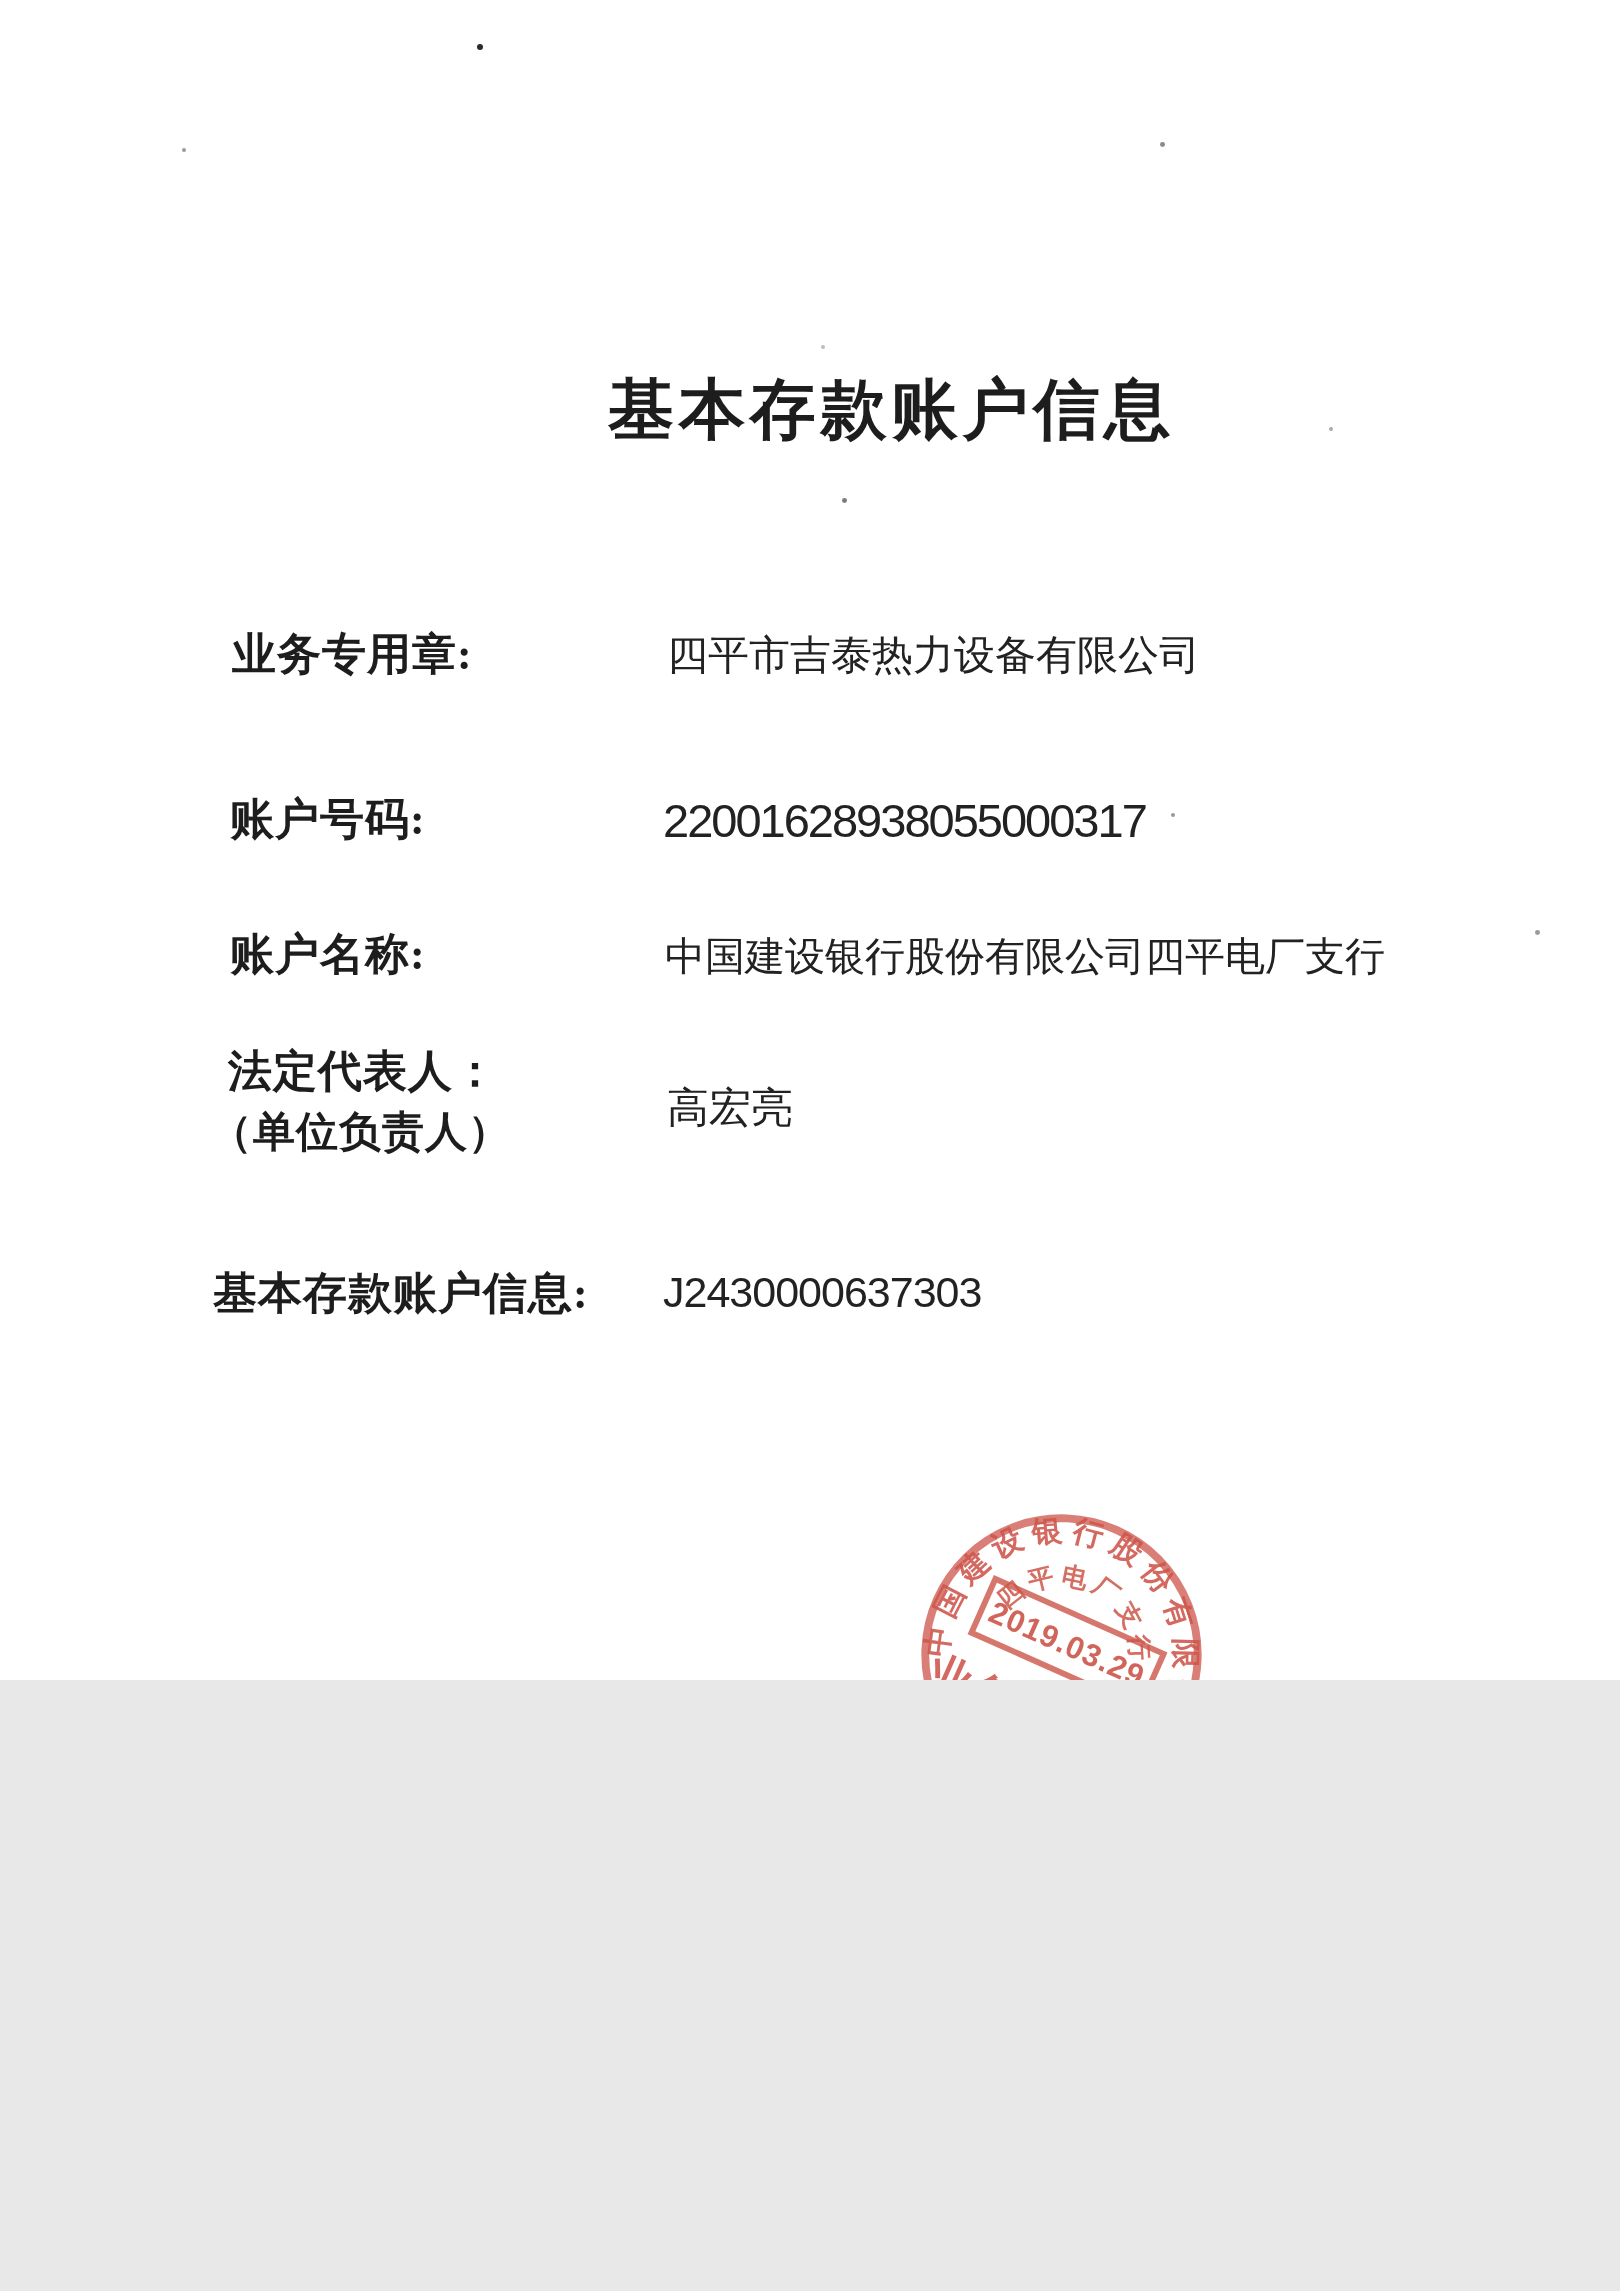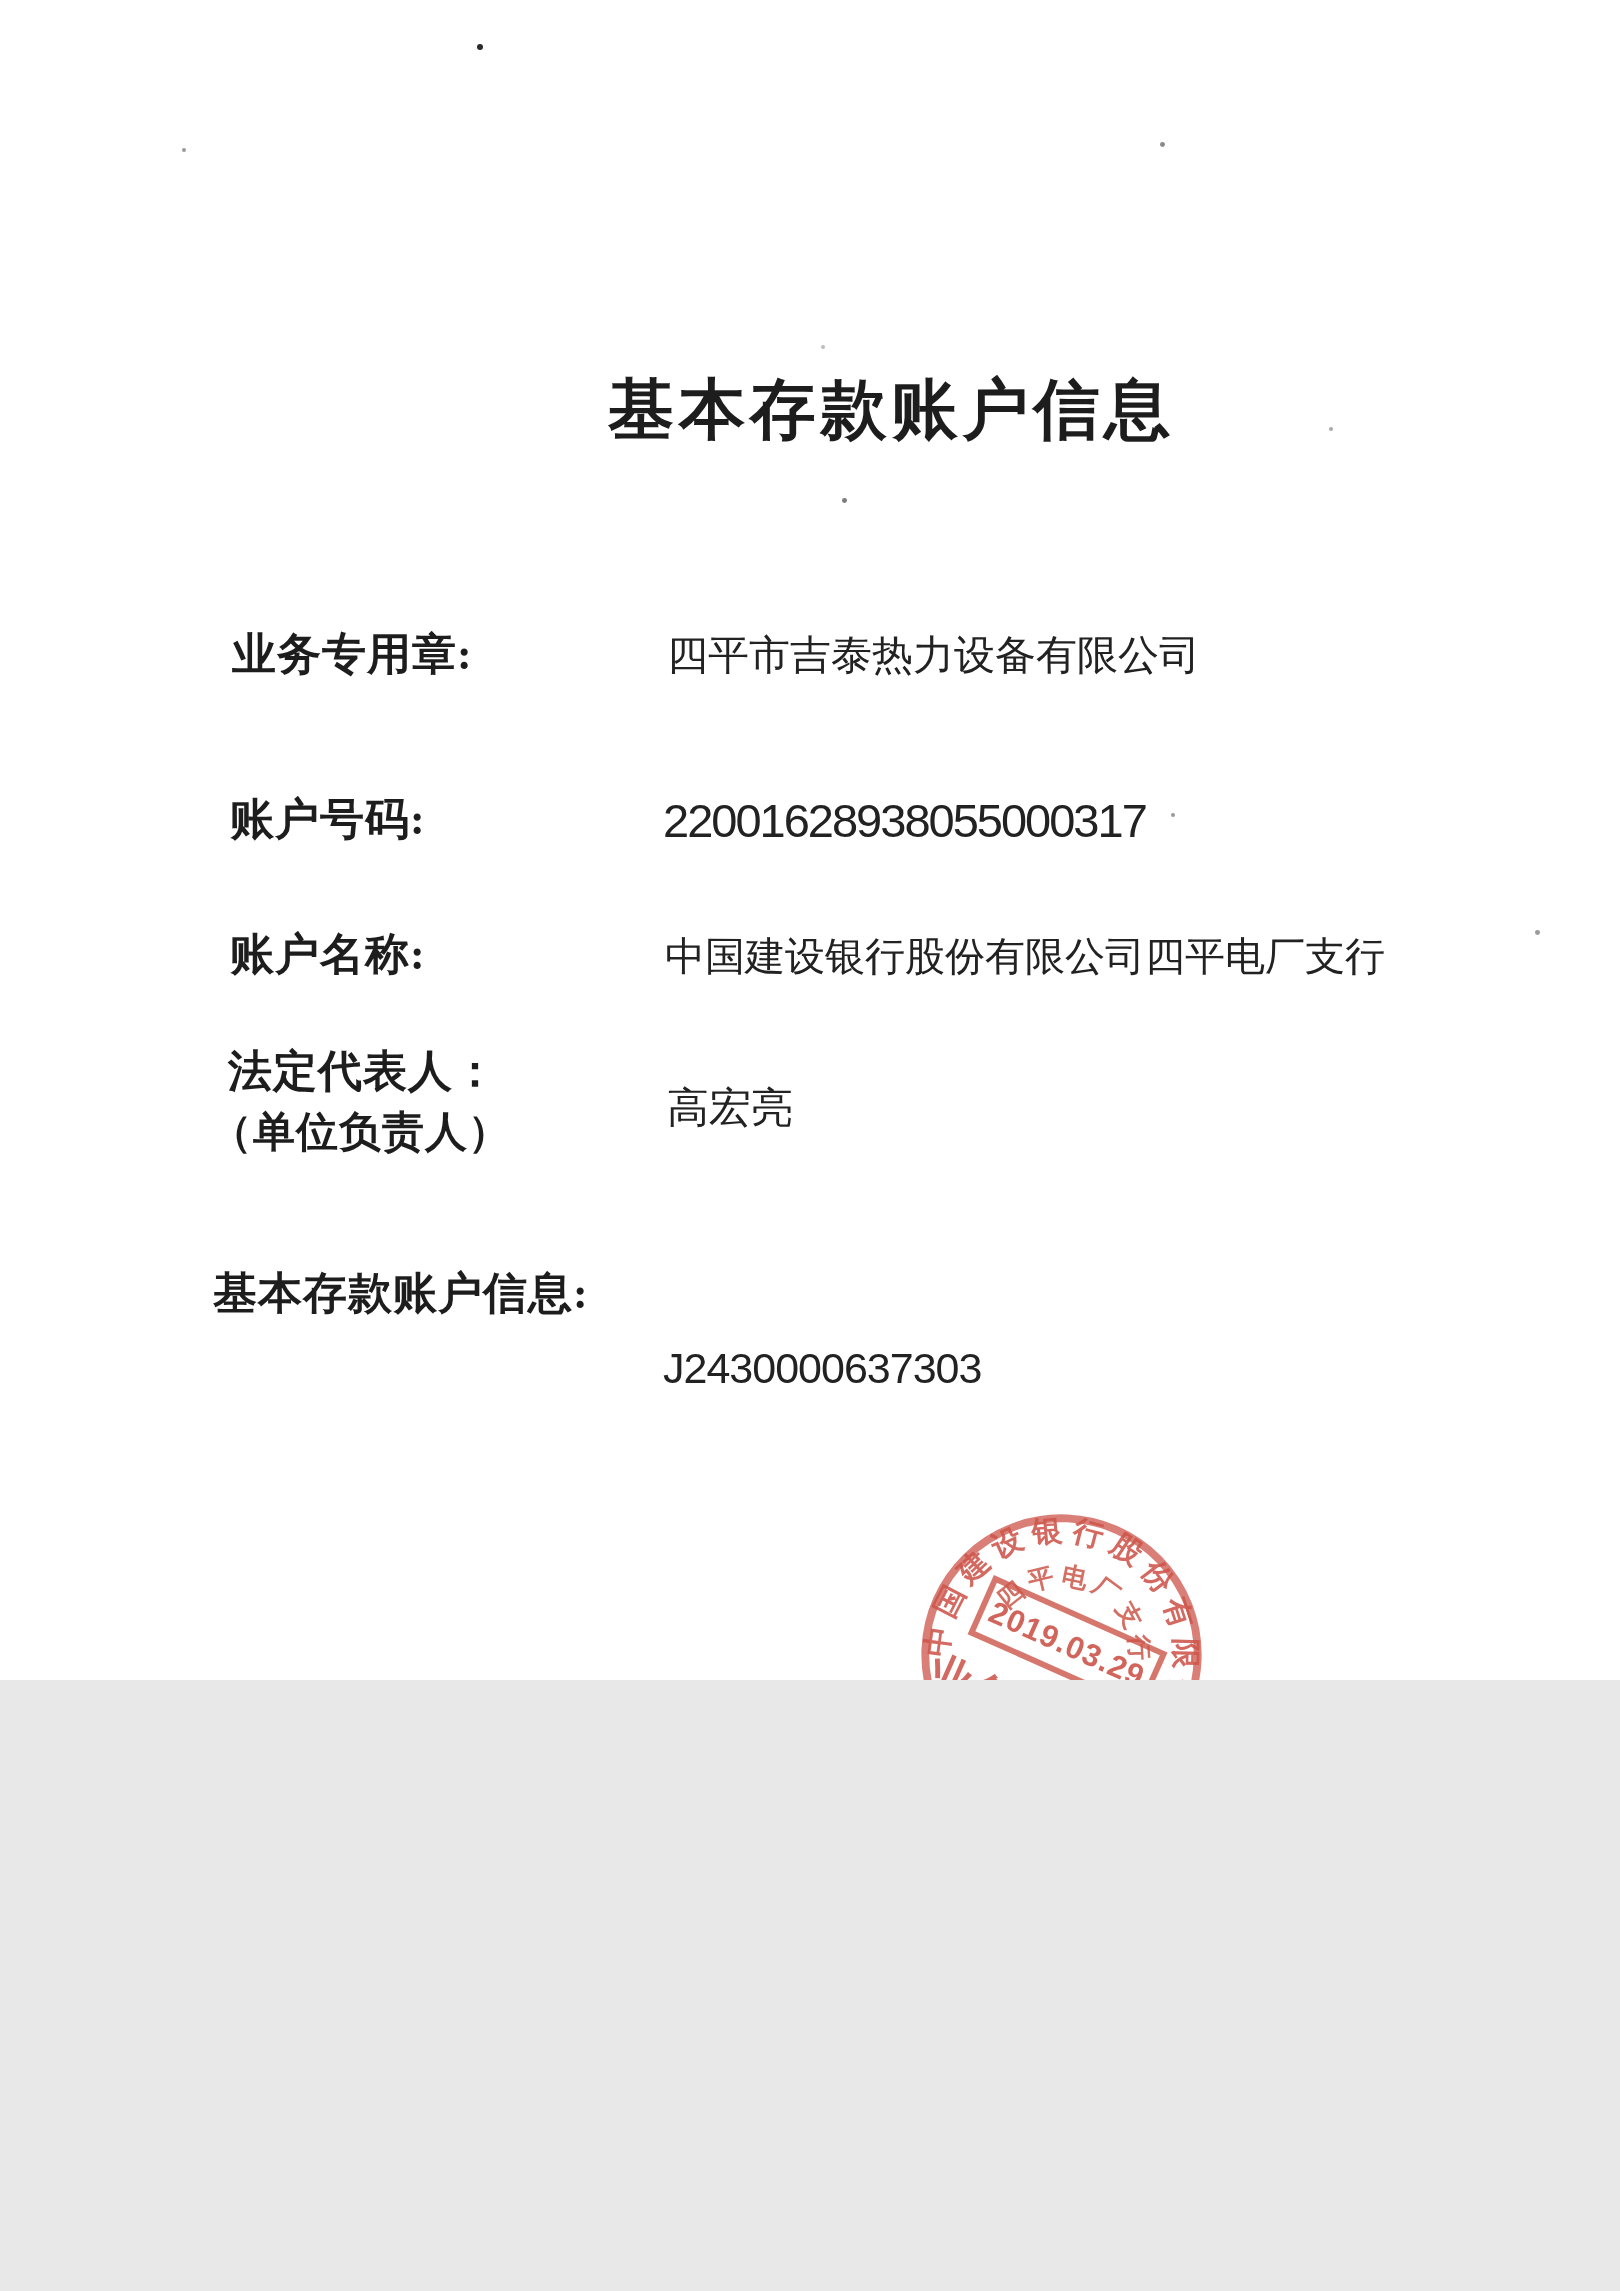--- a/index.html
+++ b/index.html
@@ -82,21 +82,21 @@
   </div>
 
   <div class="row">
     <span class="label" style="left:228px;top:1042px;">法定代表人：</span>
     <span class="label" style="left:210px;top:1104px;font-size:42px;">（单位负责人）</span>
     <span class="value-cjk" style="left:667px;top:1080px;font-size:42px;font-family:Liberation Mono, monospace;">高宏亮</span>
   </div>
 
   <div class="row">
     <span class="label" style="left:213px;top:1264px;">基本存款账户信息:</span>
-    <span class="value-num" style="left:663px;top:1344px;font-size:43px;letter-spacing:-1px;">J2430000637303</span>
+    <span class="value-num" style="left:663px;top:1268px;font-size:43px;letter-spacing:-1px;">J2430000637303</span>
   </div>
 
   <div class="date-line">
     <span class="date-num">2019</span>
     <span class="date-unit">年</span>
     <span class="date-num">07</span>
     <span class="date-unit">月</span>
     <span class="date-num">09</span>
     <span class="date-unit">日</span>
   </div>

